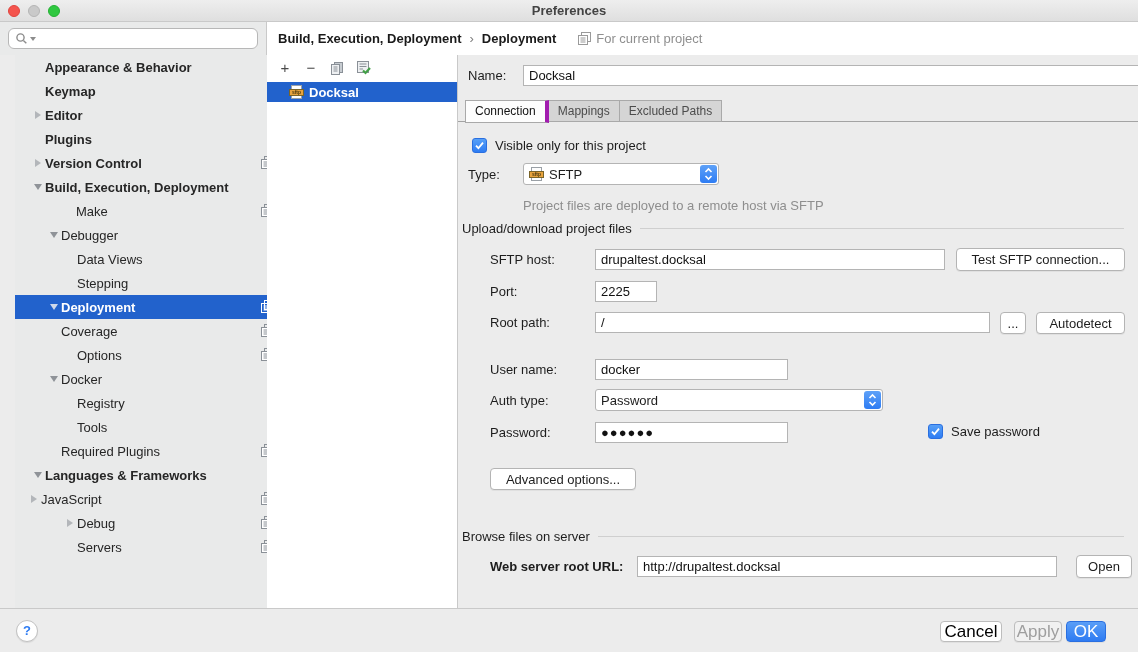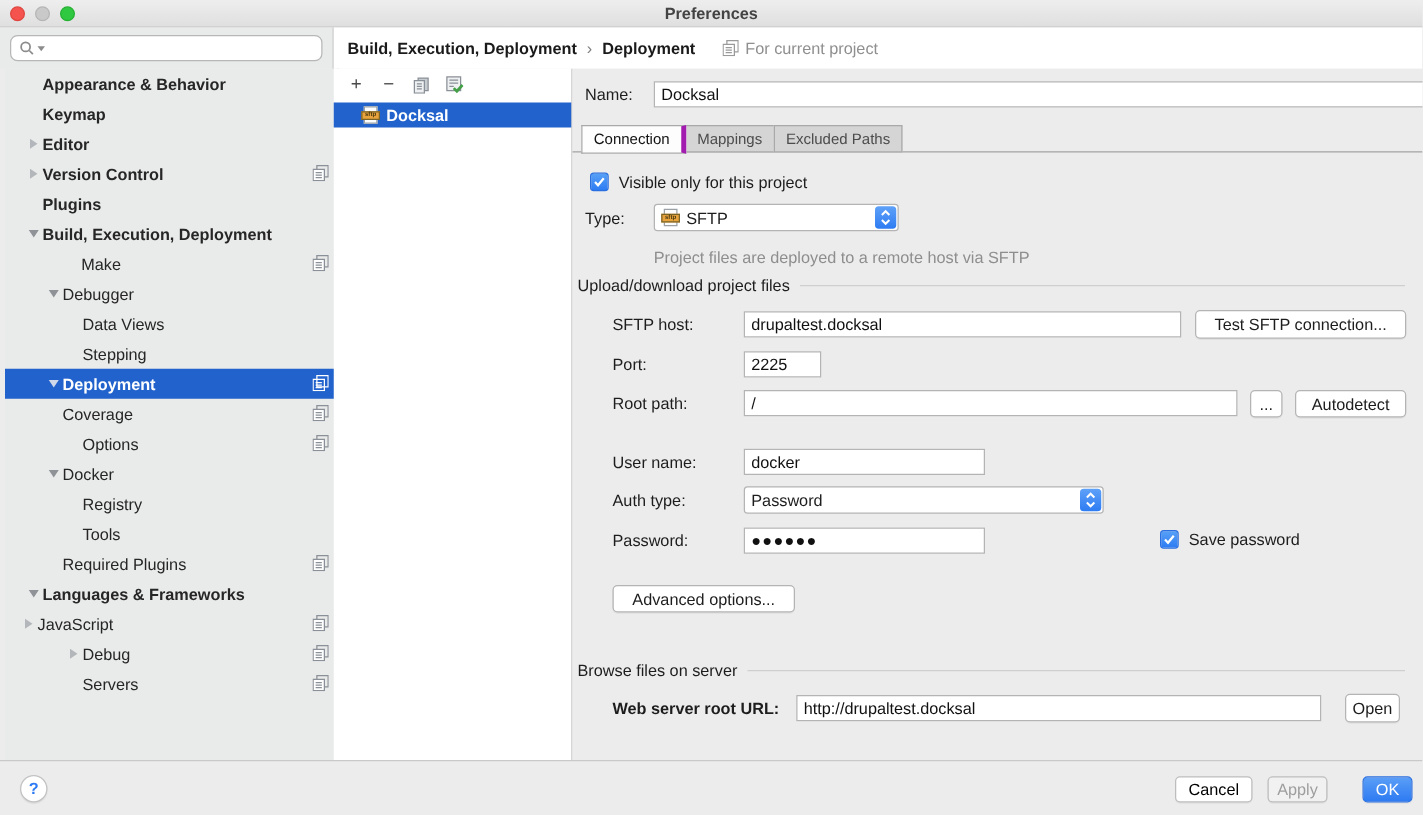--- a/index.html
+++ b/index.html
@@ -25,21 +25,21 @@
   .search-field input { border:none; outline:none; flex:1; font-size:12px; font-family:inherit; background:transparent; }
   .mag { margin-right:2px; display:inline-flex; }
   .search-chev { width:0; height:0; border-left:3px solid transparent; border-right:3px solid transparent; border-top:4px solid #8c8c8c; margin-right:4px; }
   .breadcrumb-area { position:absolute; left:267px; top:0; right:0; height:33px; background:#ffffff; display:flex; align-items:center; padding-left:11px; }
   .crumb { font-weight:700; color:#1a1a1a; }
   .crumb-sep { color:#7f7f7f; margin:0 8px; font-weight:400; }
   .scope { display:flex; align-items:center; gap:5px; margin-left:22px; color:#8f8f8f; }
 
   
   .body { position:absolute; left:0; top:55px; width:100%; height:553px; }
-  .sidebar { position:absolute; left:4px; top:0; width:267px; height:553px; background:#e9eaea; border-right:1px solid #c9c9c9; overflow:hidden; }
+  .sidebar { position:absolute; left:15px; top:0; width:267px; height:553px; background:#e9eaea; border-right:1px solid #c9c9c9; overflow:hidden; }
   .tree-row { position:relative; height:24px; display:flex; align-items:center; color:#262626; cursor:default; }
   .tree-row .arrow-slot { width:14px; display:inline-flex; justify-content:center; flex:none; }
   .tree-row .lbl { white-space:nowrap; }
   .tree-row.bold .lbl { font-weight:700; }
   .tree-row.selected { background:#2262cc; color:#ffffff; }
   .tree-row.selected .lbl { font-weight:700; }
   .tree-row .badge { position:absolute; right:7px; top:5px; }
   .tri-down { width:0; height:0; border-left:4px solid transparent; border-right:4px solid transparent; border-top:6px solid #8f9398; }
   .tri-right { width:0; height:0; border-top:4px solid transparent; border-bottom:4px solid transparent; border-left:6px solid #b3b6ba; }
   .tree-row.selected .tri-down { border-top-color:#cfd9ea; }
@@ -76,21 +76,21 @@
   
   .sftp-ic { position:relative; width:15px; height:15px; flex:none; display:inline-block; }
   .sftp-ic .doc { position:absolute; left:2px; top:0; width:11px; height:14px; background:#fdfdfd; border:1px solid #9aa0a6; }
   .sftp-ic .tag { position:absolute; left:0; top:4px; width:15px; height:7px; background:#e8a33d; border:1px solid #7a6428;
     color:#4a3a10; font-size:5px; font-weight:700; line-height:5px; text-align:center; }
 
   
   .footer { position:absolute; left:0; top:608px; width:100%; height:44px; background:#ececec; border-top:1px solid #c9c9c9; }
   .help-btn { position:absolute; left:16px; top:11px; width:22px; height:22px; border-radius:50%; background:#ffffff;
     border:1px solid #c2c2c2; color:#2e7cf3; font-weight:700; font-size:13px; text-align:center; line-height:20px; box-shadow:0 1px 1px rgba(0,0,0,0.08); }
-  .foot-btn { position:absolute; top:12px; height:21px; border-radius:4px; font-size:13px; text-align:center; line-height:19px;
+  .foot-btn { position:absolute; top:12px; height:21px; border-radius:4px; font-size:17px; text-align:center; line-height:19px;
     background:#ffffff; border:1px solid #bdbdbd; box-shadow:0 1px 0 rgba(0,0,0,0.05); }
   .foot-btn.disabled { color:#9e9e9e; background:#f1f1f1; }
   .foot-btn.primary { background:linear-gradient(#5a9ef7,#2e7bf2); border:1px solid #2a6fe0; color:#ffffff; font-weight:400; }
 </style>
 </head>
 <body>
 
 <div class="window">
 
   <div class="titlebar">
@@ -144,35 +144,35 @@
             <span class="arrow-slot"></span>
             <span class="lbl">Keymap</span>
           </div>
           <div class="tree-row bold" style="padding-left: 16px;">
             <span class="arrow-slot">
               <span class="tri-right"></span>
             </span>
             <span class="lbl">Editor</span>
           </div>
           <div class="tree-row bold" style="padding-left: 16px;">
+            <span class="arrow-slot"></span>
+            <span class="lbl">Plugins</span>
+          </div>
+          <div class="tree-row bold" style="padding-left: 16px;">
             <span class="arrow-slot">
               <span class="tri-right"></span>
             </span>
             <span class="lbl">Version Control</span>
             <span class="badge"><svg width="13" height="13" viewBox="0 0 13 13">
                 <rect x="3.5" y="0.5" width="9" height="9" fill="none" stroke="#8a9097"></rect>
                 <rect x="0.5" y="3.5" width="9" height="9" fill="#ffffff" stroke="#8a9097"></rect>
                 <line x1="2.5" y1="6" x2="7.5" y2="6" stroke="#8a9097"></line>
                 <line x1="2.5" y1="8" x2="7.5" y2="8" stroke="#8a9097"></line>
                 <line x1="2.5" y1="10" x2="7.5" y2="10" stroke="#8a9097"></line>
               </svg></span>
-          </div>
-          <div class="tree-row bold" style="padding-left: 16px;">
-            <span class="arrow-slot"></span>
-            <span class="lbl">Plugins</span>
           </div>
           <div class="tree-row bold" style="padding-left: 16px;">
             <span class="arrow-slot">
               <span class="tri-down"></span>
             </span>
             <span class="lbl">Build, Execution, Deployment</span>
           </div>
           <div class="tree-row" style="padding-left: 47px;">
             <span class="arrow-slot"></span>
             <span class="lbl">Make</span>
@@ -417,25 +417,25 @@
 
       <button class="btn" style="left:32px; top:413px; width:146px; height:22px;">Advanced options...</button>
 
       <div class="section-rule" style="left:4px; top:474px; right:14px;">
         <span>Browse files on server</span>
           <span class="line"></span>
       </div>
 
       <div class="f-label" style="left:32px; top:501px; font-weight:700;">Web server root URL:</div>
       <input class="f-field" style="left: 179px; top: 501px; width: 420px;" value="http://drupaltest.docksal">
-      <button class="btn" style="left:618px; top:500px; width:44px; height:23px;">Open</button>
+      <button class="btn" style="left:618px; top:500px; width:56px; height:23px;">Open</button>
 
     </div>
   </div>
 
   <div class="footer">
     <div class="help-btn">?</div>
     <button class="foot-btn" style="right:136px; width:62px;">Cancel</button>
     <button class="foot-btn disabled" style="right:76px; width:48px;">Apply</button>
-    <button class="foot-btn primary" style="right:8px; width:40px;">OK</button>
+    <button class="foot-btn primary" style="right:32px; width:40px;">OK</button>
   </div>
 
 </div>
 
 </body></html>

